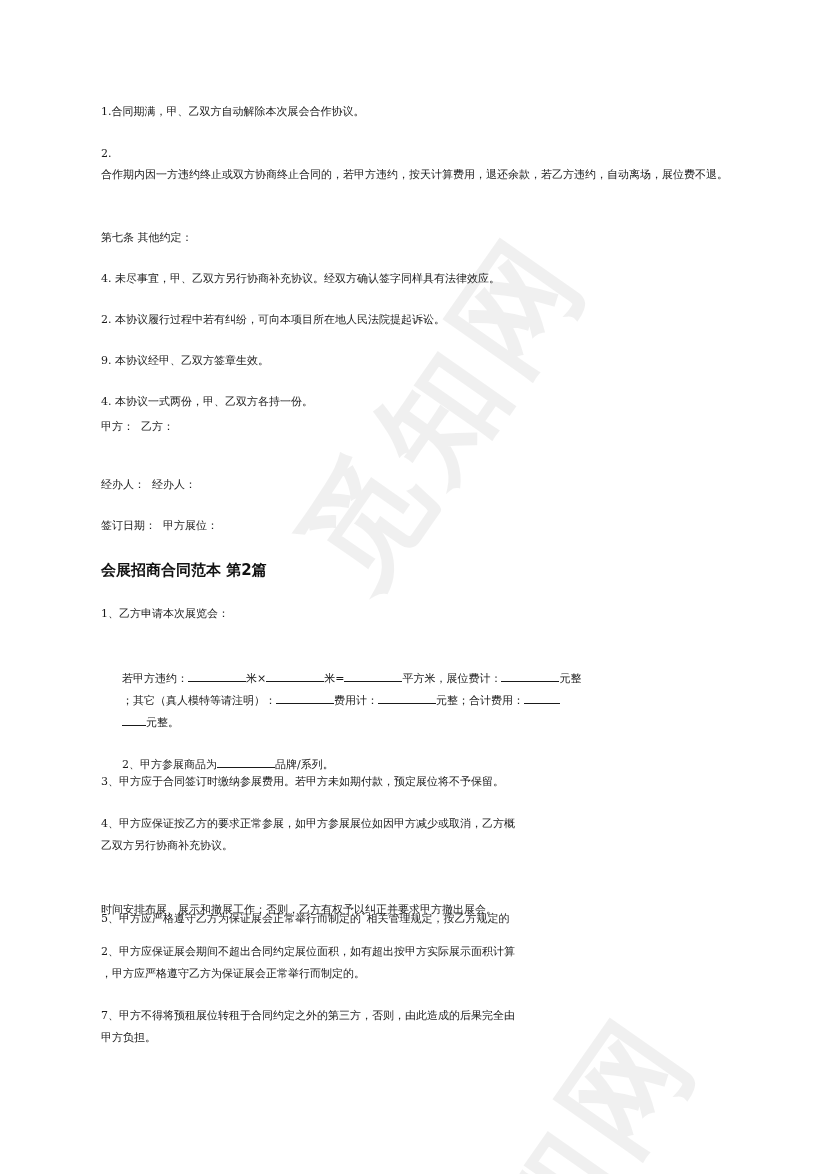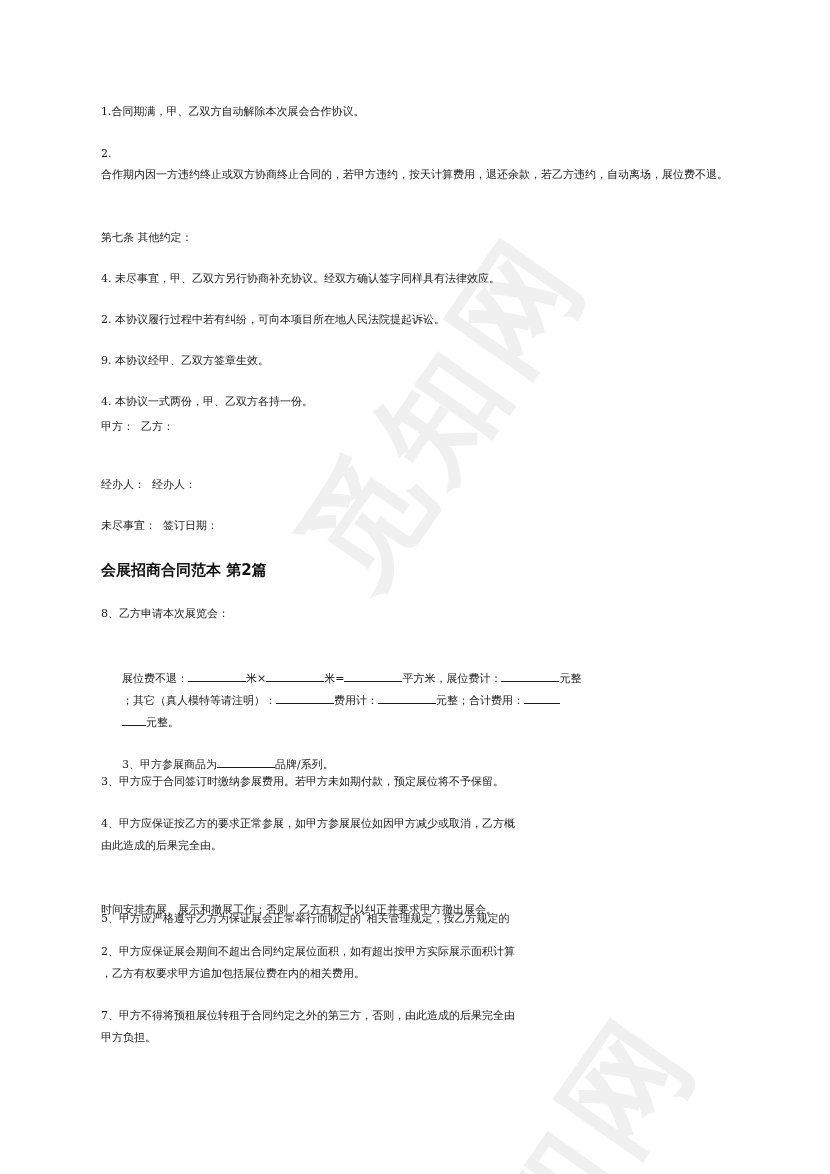--- a/index.html
+++ b/index.html
@@ -83,48 +83,48 @@
 
     <div class="p" style="top:227px">第七条 其他约定：</div>
 
     <div class="p" style="top:268px">4. 未尽事宜，甲、乙双方另行协商补充协议。经双方确认签字同样具有法律效应。</div>
     <div class="p" style="top:309px">2. 本协议履行过程中若有纠纷，可向本项目所在地人民法院提起诉讼。</div>
     <div class="p" style="top:350px">9. 本协议经甲、乙双方签章生效。</div>
     <div class="p" style="top:391px">4. 本协议一式两份，甲、乙双方各持一份。</div>
 
     <div class="p" style="top:416px">甲方：  乙方：</div>
     <div class="p" style="top:474px">经办人：  经办人：</div>
-    <div class="p" style="top:515px">未尽事宜：  签订日期：</div>
+    <div class="p" style="top:515px">签订日期：  甲方展位：</div>
 
     <div class="h2" style="top:557px">会展招商合同范本 第2篇</div>
 
-    <div class="p" style="top:603px">8、乙方申请本次展览会：</div>
+    <div class="p" style="top:603px">1、乙方申请本次展览会：</div>
 
     <div class="p" style="top:644px">
-      <span>展位费不退：</span><span class="blank" style="width:58px"></span><span>米×</span><span class="blank" style="width:58px"></span><span>米=</span><span class="blank" style="width:58px"></span><span>平方米，展位费计：</span><span class="blank" style="width:58px"></span><span>元整</span>
+      <span>若甲方违约：</span><span class="blank" style="width:58px"></span><span>米×</span><span class="blank" style="width:58px"></span><span>米=</span><span class="blank" style="width:58px"></span><span>平方米，展位费计：</span><span class="blank" style="width:58px"></span><span>元整</span>
     </div>
     <div class="p" style="top:666px">
       <span>；其它（真人模特等请注明）：</span><span class="blank" style="width:58px"></span><span>费用计：</span><span class="blank" style="width:58px"></span><span>元整；合计费用：</span><span class="blank" style="width:36px"></span>
     </div>
     <div class="p" style="top:688px">
       <span class="blank" style="width:24px"></span><span>元整。</span>
     </div>
 
     <div class="p" style="top:730px">
-      <span>3、甲方参展商品为</span><span class="blank" style="width:58px"></span><span>品牌/系列。</span>
+      <span>2、甲方参展商品为</span><span class="blank" style="width:58px"></span><span>品牌/系列。</span>
     </div>
 
     <div class="p" style="top:771px">3、甲方应于合同签订时缴纳参展费用。若甲方未如期付款，预定展位将不予保留。</div>
 
     <div class="p" style="top:813px">4、甲方应保证按乙方的要求正常参展，如甲方参展展位如因甲方减少或取消，乙方概</div>
-    <div class="p" style="top:835px">由此造成的后果完全由。</div>
+    <div class="p" style="top:835px">乙双方另行协商补充协议。</div>
 
     <div class="p" style="top:908px">5、甲方应严格遵守乙方为保证展会正常举行而制定的`相关管理规定，按乙方规定的</div>
     <div class="p" style="top:899px">时间安排布展、展示和撤展工作；否则，乙方有权予以纠正并要求甲方撤出展会。</div>
 
     <div class="p" style="top:941px">2、甲方应保证展会期间不超出合同约定展位面积，如有超出按甲方实际展示面积计算</div>
-    <div class="p" style="top:963px">，乙方有权要求甲方追加包括展位费在内的相关费用。</div>
+    <div class="p" style="top:963px">，甲方应严格遵守乙方为保证展会正常举行而制定的。</div>
 
     <div class="p" style="top:1005px">7、甲方不得将预租展位转租于合同约定之外的第三方，否则，由此造成的后果完全由</div>
     <div class="p" style="top:1027px">甲方负担。</div>
 
   </div>
 </div>
 
 </body></html>

